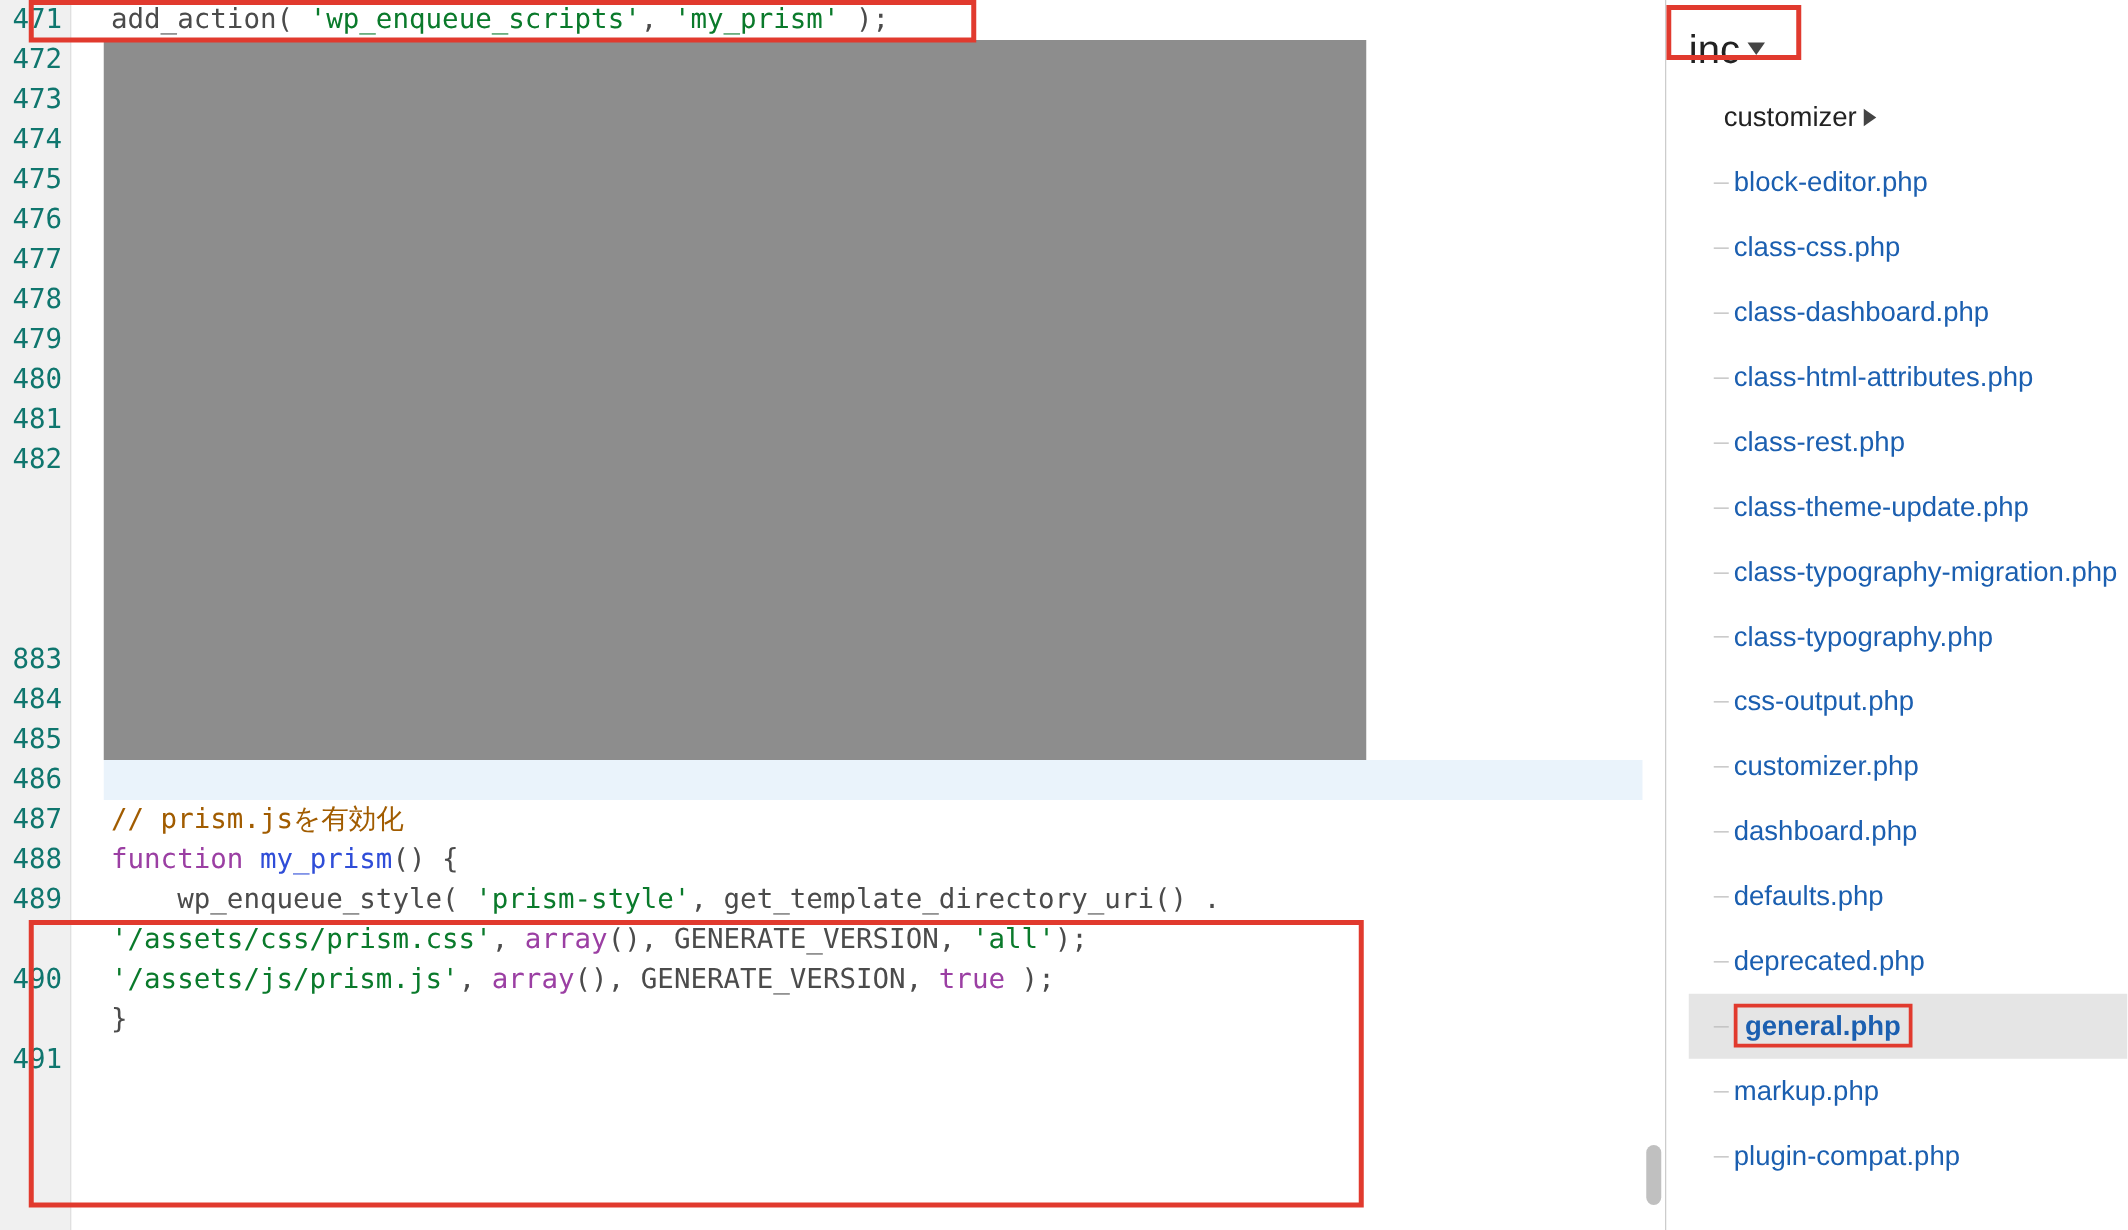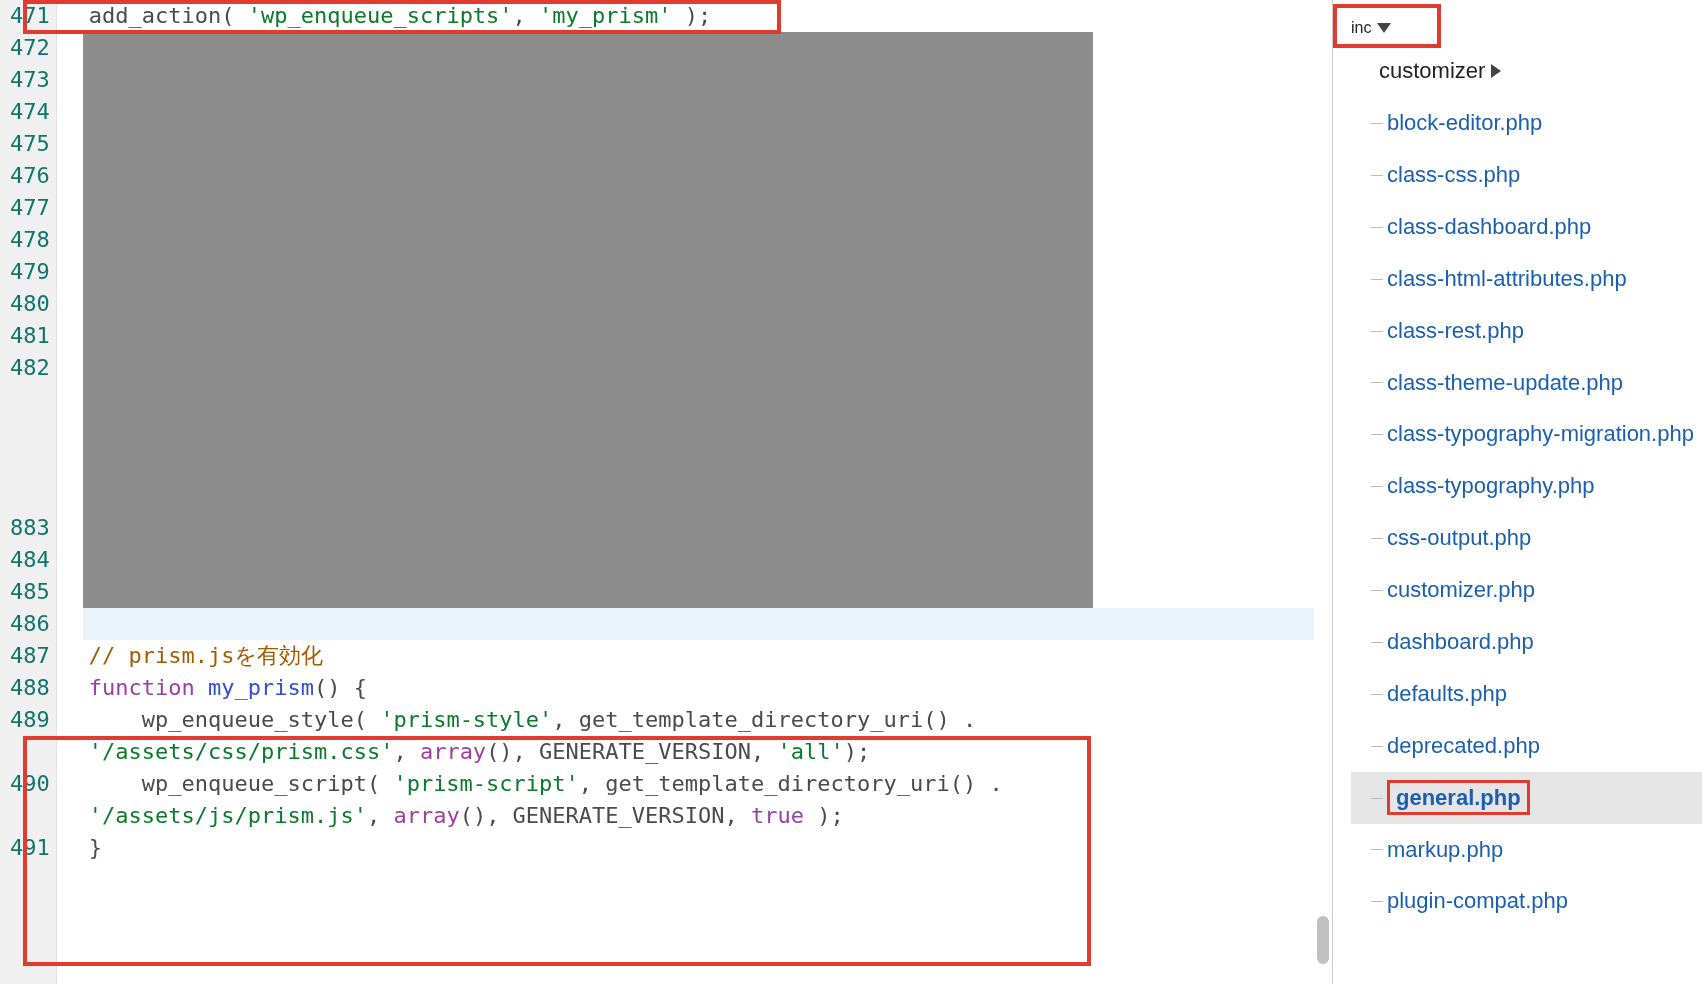--- a/index.html
+++ b/index.html
@@ -71,21 +71,21 @@
     background: #fff;
     font-family: -apple-system, Helvetica, Arial, sans-serif;
     font-size: 22px;
     position: relative;
     overflow-y: auto;
   }
   .tree-root {
     padding: 10px 0 0 18px;
   }
   .root-label {
-    font-size: 16px;
+    font-size: 32px;
     padding: 6px 12px 6px 0;
     color: #222;
     display: inline-flex;
     align-items: center;
     gap: 6px;
     cursor: pointer;
   }
   .folder-row {
     color: #222;
     padding: 10px 0 10px 28px;
@@ -183,21 +183,20 @@
     <div class="masked-block row"></div>
     <div class="masked-block row"></div>
     <div class="masked-block row"></div>
 
     <div class="code-row highlight"></div>
 
     <div class="code-row"><span class="cmt">// prism.jsを有効化</span></div>
     <div class="code-row"><span class="kw">function </span><span class="def">my_prism</span><span class="punct">() {</span></div>
     <div class="code-row"><span class="fn">    wp_enqueue_style( </span><span class="str">'prism-style'</span><span class="fn">, get_template_directory_uri() . </span></div>
     <div class="code-row"><span class="str">'/assets/css/prism.css'</span><span class="punct">, </span><span class="kw">array</span><span class="fn">(), GENERATE_VERSION, </span><span class="str">'all'</span><span class="punct">);</span></div>
-    <div class="code-row"><span class="fn">    wp_enqueue_script( </span><span class="str">'prism-script'</span><span class="fn">, get_template_directory_uri() . </span></div>
     <div class="code-row"><span class="str">'/assets/js/prism.js'</span><span class="punct">, </span><span class="kw">array</span><span class="fn">(), GENERATE_VERSION, </span><span class="kw">true</span><span class="punct"> );</span></div>
     <div class="code-row"><span class="punct">}</span></div>
 
     <div class="hl-box" style="left:-60px;top:0;width:758px;height:34px"></div>
     <div class="hl-box" style="left:-60px;top:736px;width:1068px;height:230px"></div>
 
     <div class="v-scrollbar">
       <div class="thumb" style="top:916px;height:48px"></div>
     </div>
   </div>

